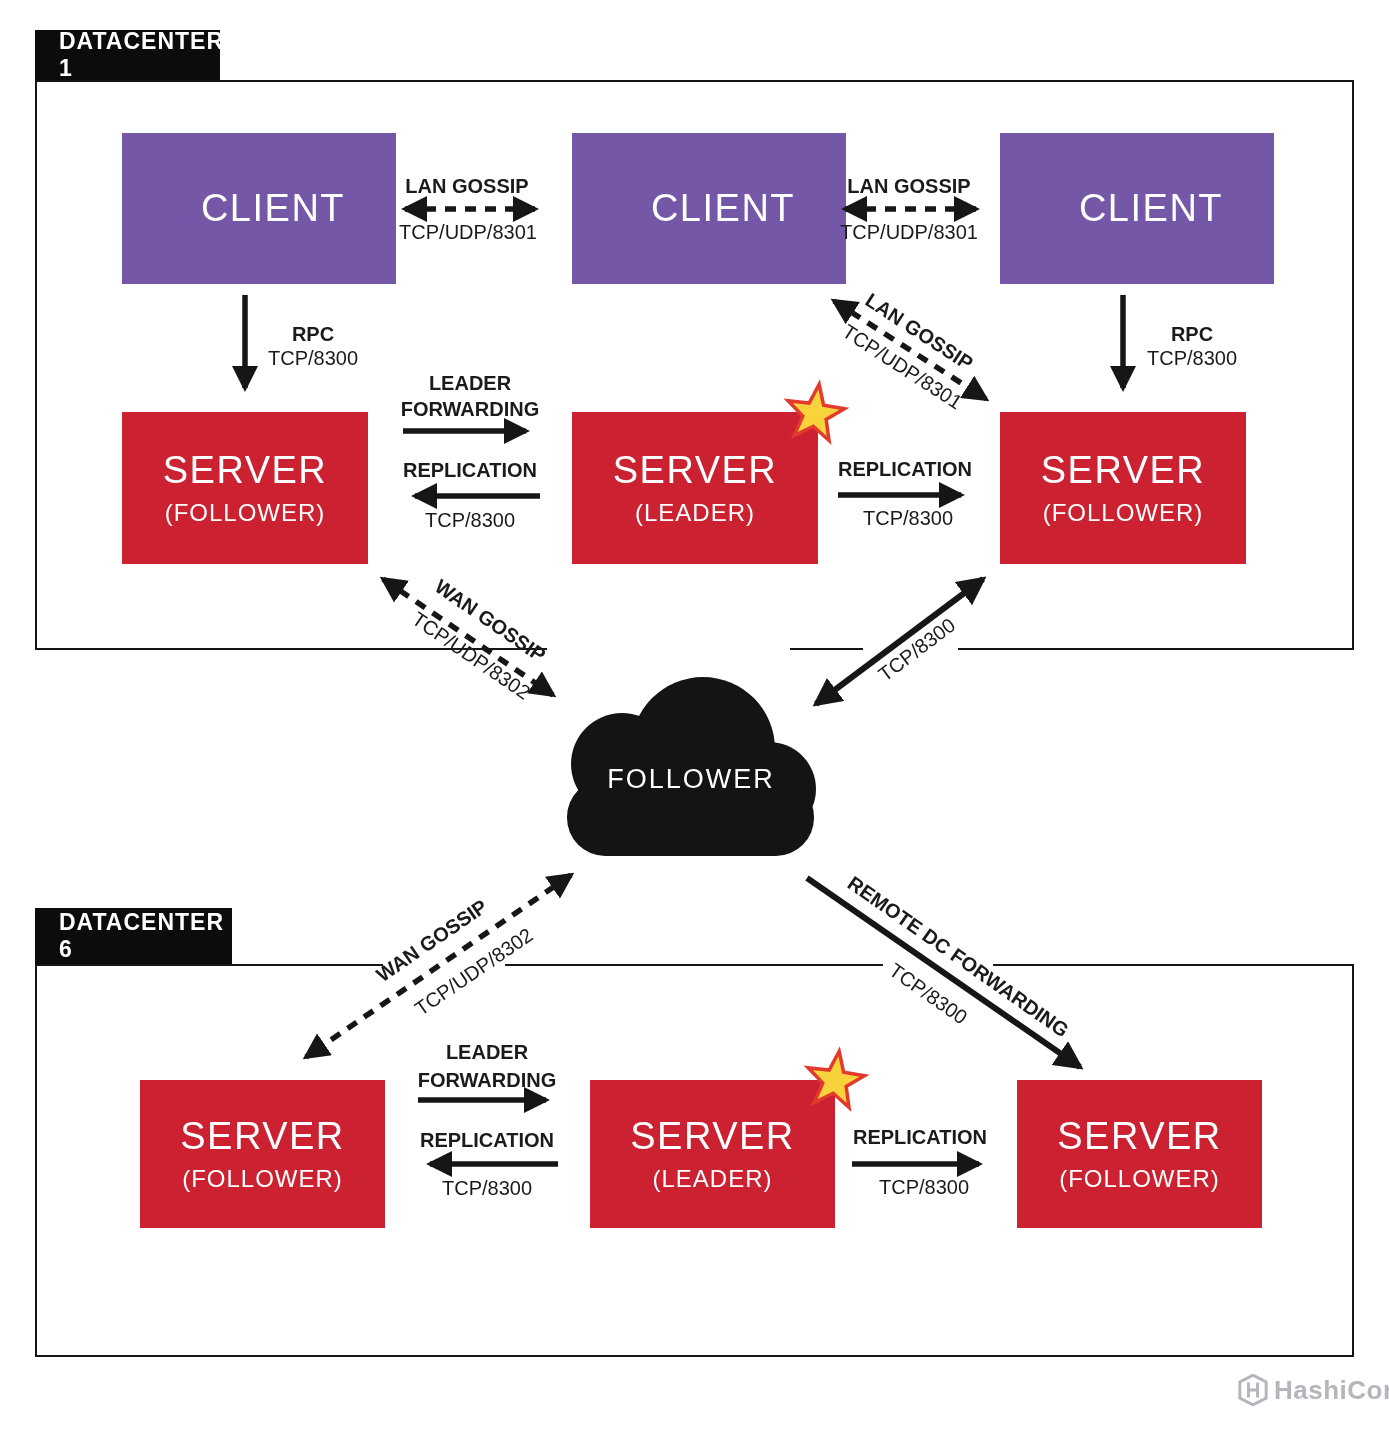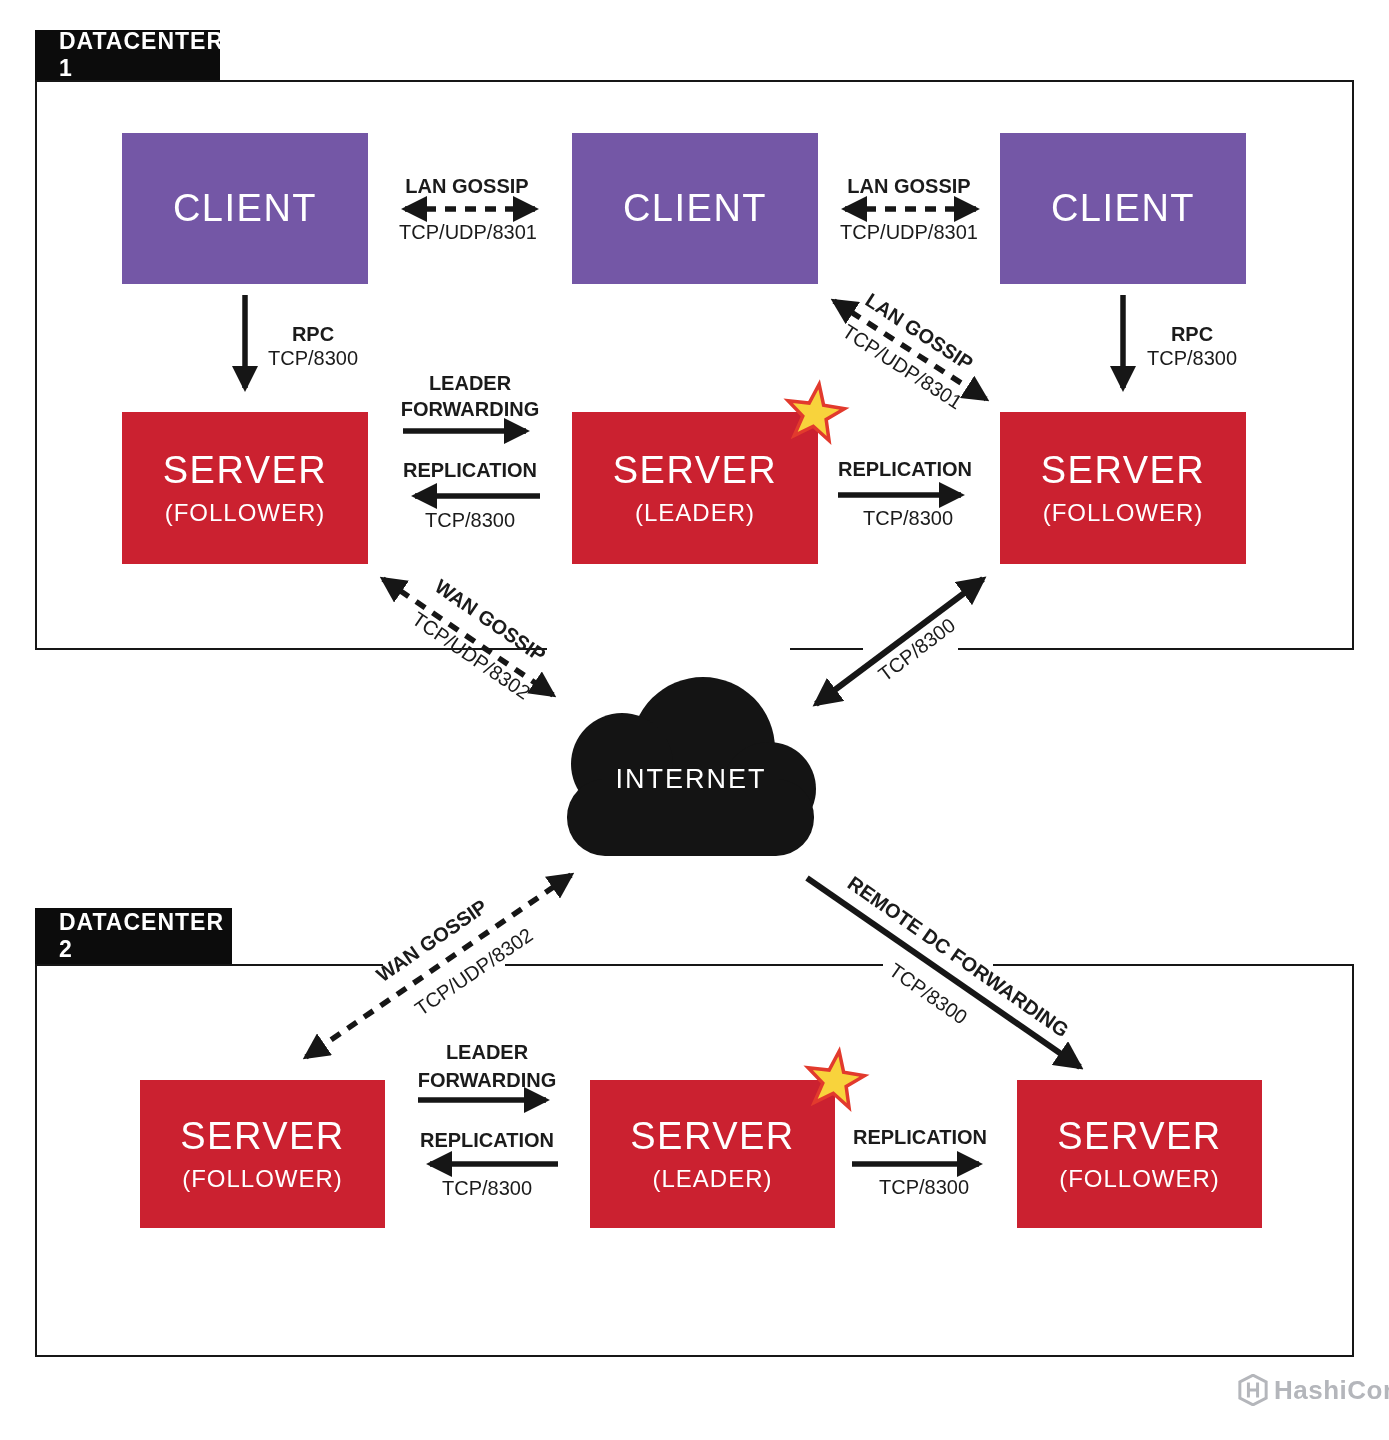--- a/index.html
+++ b/index.html
@@ -20,21 +20,21 @@
   .dc1{left:35px;top:80px;width:1315px;height:568px;border:2px solid var(--ink);border-bottom:none;}
   .dc2{left:35px;top:964px;width:1315px;height:391px;border:2px solid var(--ink);border-top:none;}
   .tab{
     position:absolute;z-index:2;background:#0c0c0c;color:#fff;display:flex;align-items:center;
     font-size:23px;font-weight:bold;letter-spacing:1px;padding-left:24px;box-sizing:border-box;
   }
   .node{
     position:absolute;z-index:1;display:flex;flex-direction:column;align-items:center;justify-content:center;
     color:#fff;text-align:center;
   }
-  .client{background:var(--purple);}
+  .client{background:var(--purple);padding-left:28px;}
   .server{background:var(--red);}
   .node .t{font-size:38px;letter-spacing:1.5px;}
   .node .r{font-size:24px;letter-spacing:1px;margin-top:7px;}
   .overlay{position:absolute;left:0;top:0;z-index:2;pointer-events:none;}
   .lbl{
     position:absolute;z-index:3;transform:translate(-50%,-50%);
     font-size:20px;white-space:nowrap;color:var(--label);
   }
   .b{font-weight:bold;}
   .internet-lbl{color:#fff;font-size:27px;letter-spacing:2px;}
@@ -48,21 +48,21 @@
 
 <div class="stage">
 
   <div class="dcbox dc1"></div>
   <div class="dcbox dc2"></div>
 
   <div class="tab" style="left:35px;top:30px;width:185px;height:50px;">
     <span>DATACENTER 1</span>
   </div>
   <div class="tab" style="left:35px;top:908px;width:197px;height:56px;">
-    <span>DATACENTER 2</span>
+    <span>DATACENTER 6</span>
   </div>
 
   <div class="node client" style="left:122px;top:133px;width:246px;height:151px;">
     <div class="t">CLIENT</div>
   </div>
   <div class="node client" style="left:572px;top:133px;width:246px;height:151px;">
     <div class="t">CLIENT</div>
   </div>
   <div class="node client" style="left:1000px;top:133px;width:246px;height:151px;">
     <div class="t">CLIENT</div>
@@ -171,21 +171,21 @@
   <div class="lbl" style="left:908px;top:518px;">TCP/8300</div>
 
   <div class="lbl b" style="left:919px;top:332px;transform:translate(-50%,-50%) rotate(33deg);">LAN GOSSIP</div>
   <div class="lbl" style="left:902px;top:367px;transform:translate(-50%,-50%) rotate(33deg);">TCP/UDP/8301</div>
 
   <div class="lbl b" style="left:490px;top:621px;transform:translate(-50%,-50%) rotate(34.5deg);">WAN GOSSIP</div>
   <div class="lbl" style="left:471px;top:656px;transform:translate(-50%,-50%) rotate(34.5deg);">TCP/UDP/8302</div>
 
   <div class="lbl" style="left:917px;top:650px;transform:translate(-50%,-50%) rotate(-37deg);">TCP/8300</div>
 
-  <div class="lbl internet-lbl" style="left:691px;top:779px;">INTERNET</div>
+  <div class="lbl internet-lbl" style="left:691px;top:779px;">FOLLOWER</div>
 
   <div class="lbl b" style="left:432px;top:941px;transform:translate(-50%,-50%) rotate(-34.5deg);">WAN GOSSIP</div>
   <div class="lbl" style="left:474px;top:972px;transform:translate(-50%,-50%) rotate(-34.5deg);">TCP/UDP/8302</div>
 
   <div class="lbl b" style="left:958px;top:957px;transform:translate(-50%,-50%) rotate(35deg);">REMOTE DC FORWARDING</div>
   <div class="lbl" style="left:928px;top:994px;transform:translate(-50%,-50%) rotate(35deg);">TCP/8300</div>
 
   <div class="lbl b" style="left:487px;top:1052px;">LEADER</div>
   <div class="lbl b" style="left:487px;top:1080px;">FORWARDING</div>
 

